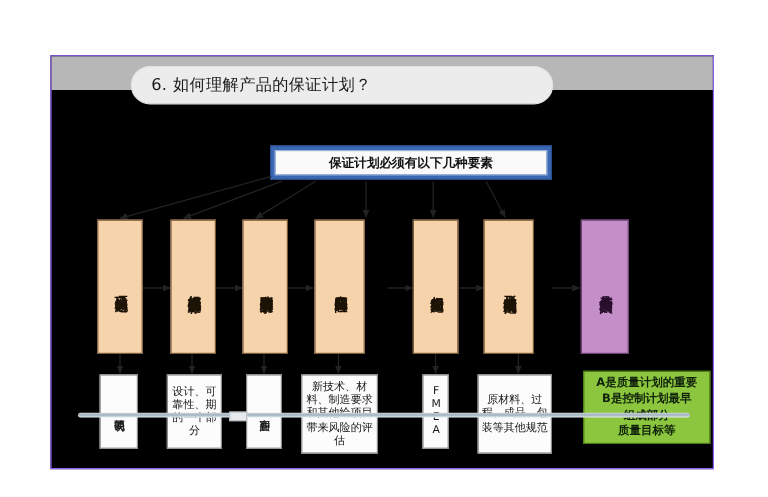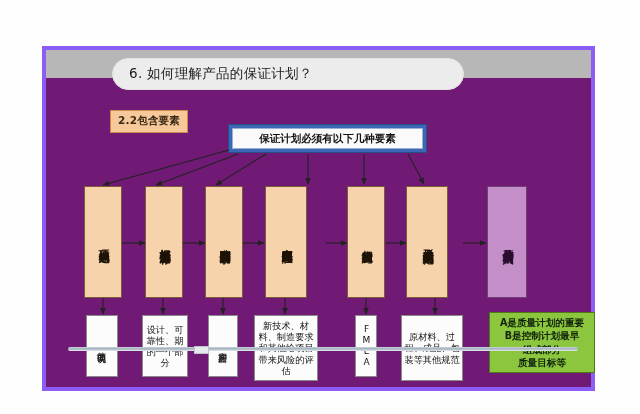--- a/index.html
+++ b/index.html
@@ -3,38 +3,38 @@
 <meta charset="utf-8">
 <style>
   html,body{margin:0;padding:0;background:#ffffff;}
   body{width:640px;height:414px;overflow:hidden;
        font-family:"DejaVu Sans","Liberation Sans",sans-serif;}
 
   #stage{position:relative;width:640px;height:414px;background:#fefefe;}
 
   
   #slide{position:absolute;left:42px;top:46px;width:553px;height:345px;
-         background:#701a75;border:4px solid #8b5cf6;box-sizing:border-box;
+         background:#000000;border:1px solid #8b5cf6;box-sizing:border-box;
          box-shadow:0 0 0 0 transparent;}
   #headerband{position:absolute;left:0;top:0;width:100%;height:28px;
               background:#b7b7b7;}
   #titlepill{position:absolute;left:66px;top:8px;width:350px;height:30px;
              background:#ececec;border-radius:16px;border:1px solid #e2e2e2;
              display:flex;align-items:center;}
   #titlepill .t{padding-left:16px;font-size:13.5px;color:#1b1b1b;
                 letter-spacing:.3px;white-space:nowrap;}
 
   
   #sectiontag{position:absolute;left:64px;top:60px;
               background:#f6c89a;border:1px solid #c98b4e;
               padding:3px 7px 4px 7px;font-size:10.5px;color:#3a2a16;
               font-weight:bold;letter-spacing:.2px;white-space:nowrap;}
 
   
-  #topbox{position:absolute;left:182px;top:74px;width:199px;height:29px;
+  #topbox{position:absolute;left:182px;top:74px;width:235px;height:29px;
           background:#3a68b5;border:1px solid #2a4d8a;box-sizing:border-box;
           padding:3px;}
   #topbox .inner{background:#fafafa;border:1px solid #9bb0d4;
                  width:100%;height:100%;box-sizing:border-box;
                  display:flex;align-items:center;justify-content:center;
                  font-size:10.5px;color:#111;white-space:nowrap;font-weight:bold;}
 
   
   .vbox{position:absolute;box-sizing:border-box;
         writing-mode:vertical-rl;text-orientation:upright;
@@ -75,21 +75,20 @@
 <div id="stage">
 
   <div id="slide">
 
     <div id="headerband"></div>
 
     <div id="titlepill">
       <span class="t">6. 如何理解产品的保证计划？</span>
     </div>
 
-    <div id="sectiontag">2.2包含要素</div>
 
     <div id="topbox">
       <div class="inner">保证计划必须有以下几种要素</div>
     </div>
 
     <svg id="wires" viewBox="0 0 553 345">
       <defs>
         <marker id="ah" markerWidth="7" markerHeight="7" refX="5.6" refY="2.6" orient="auto" markerUnits="strokeWidth">
           <path d="M0,0 L6,2.6 L0,5.2 z" fill="#222"></path>
         </marker>

